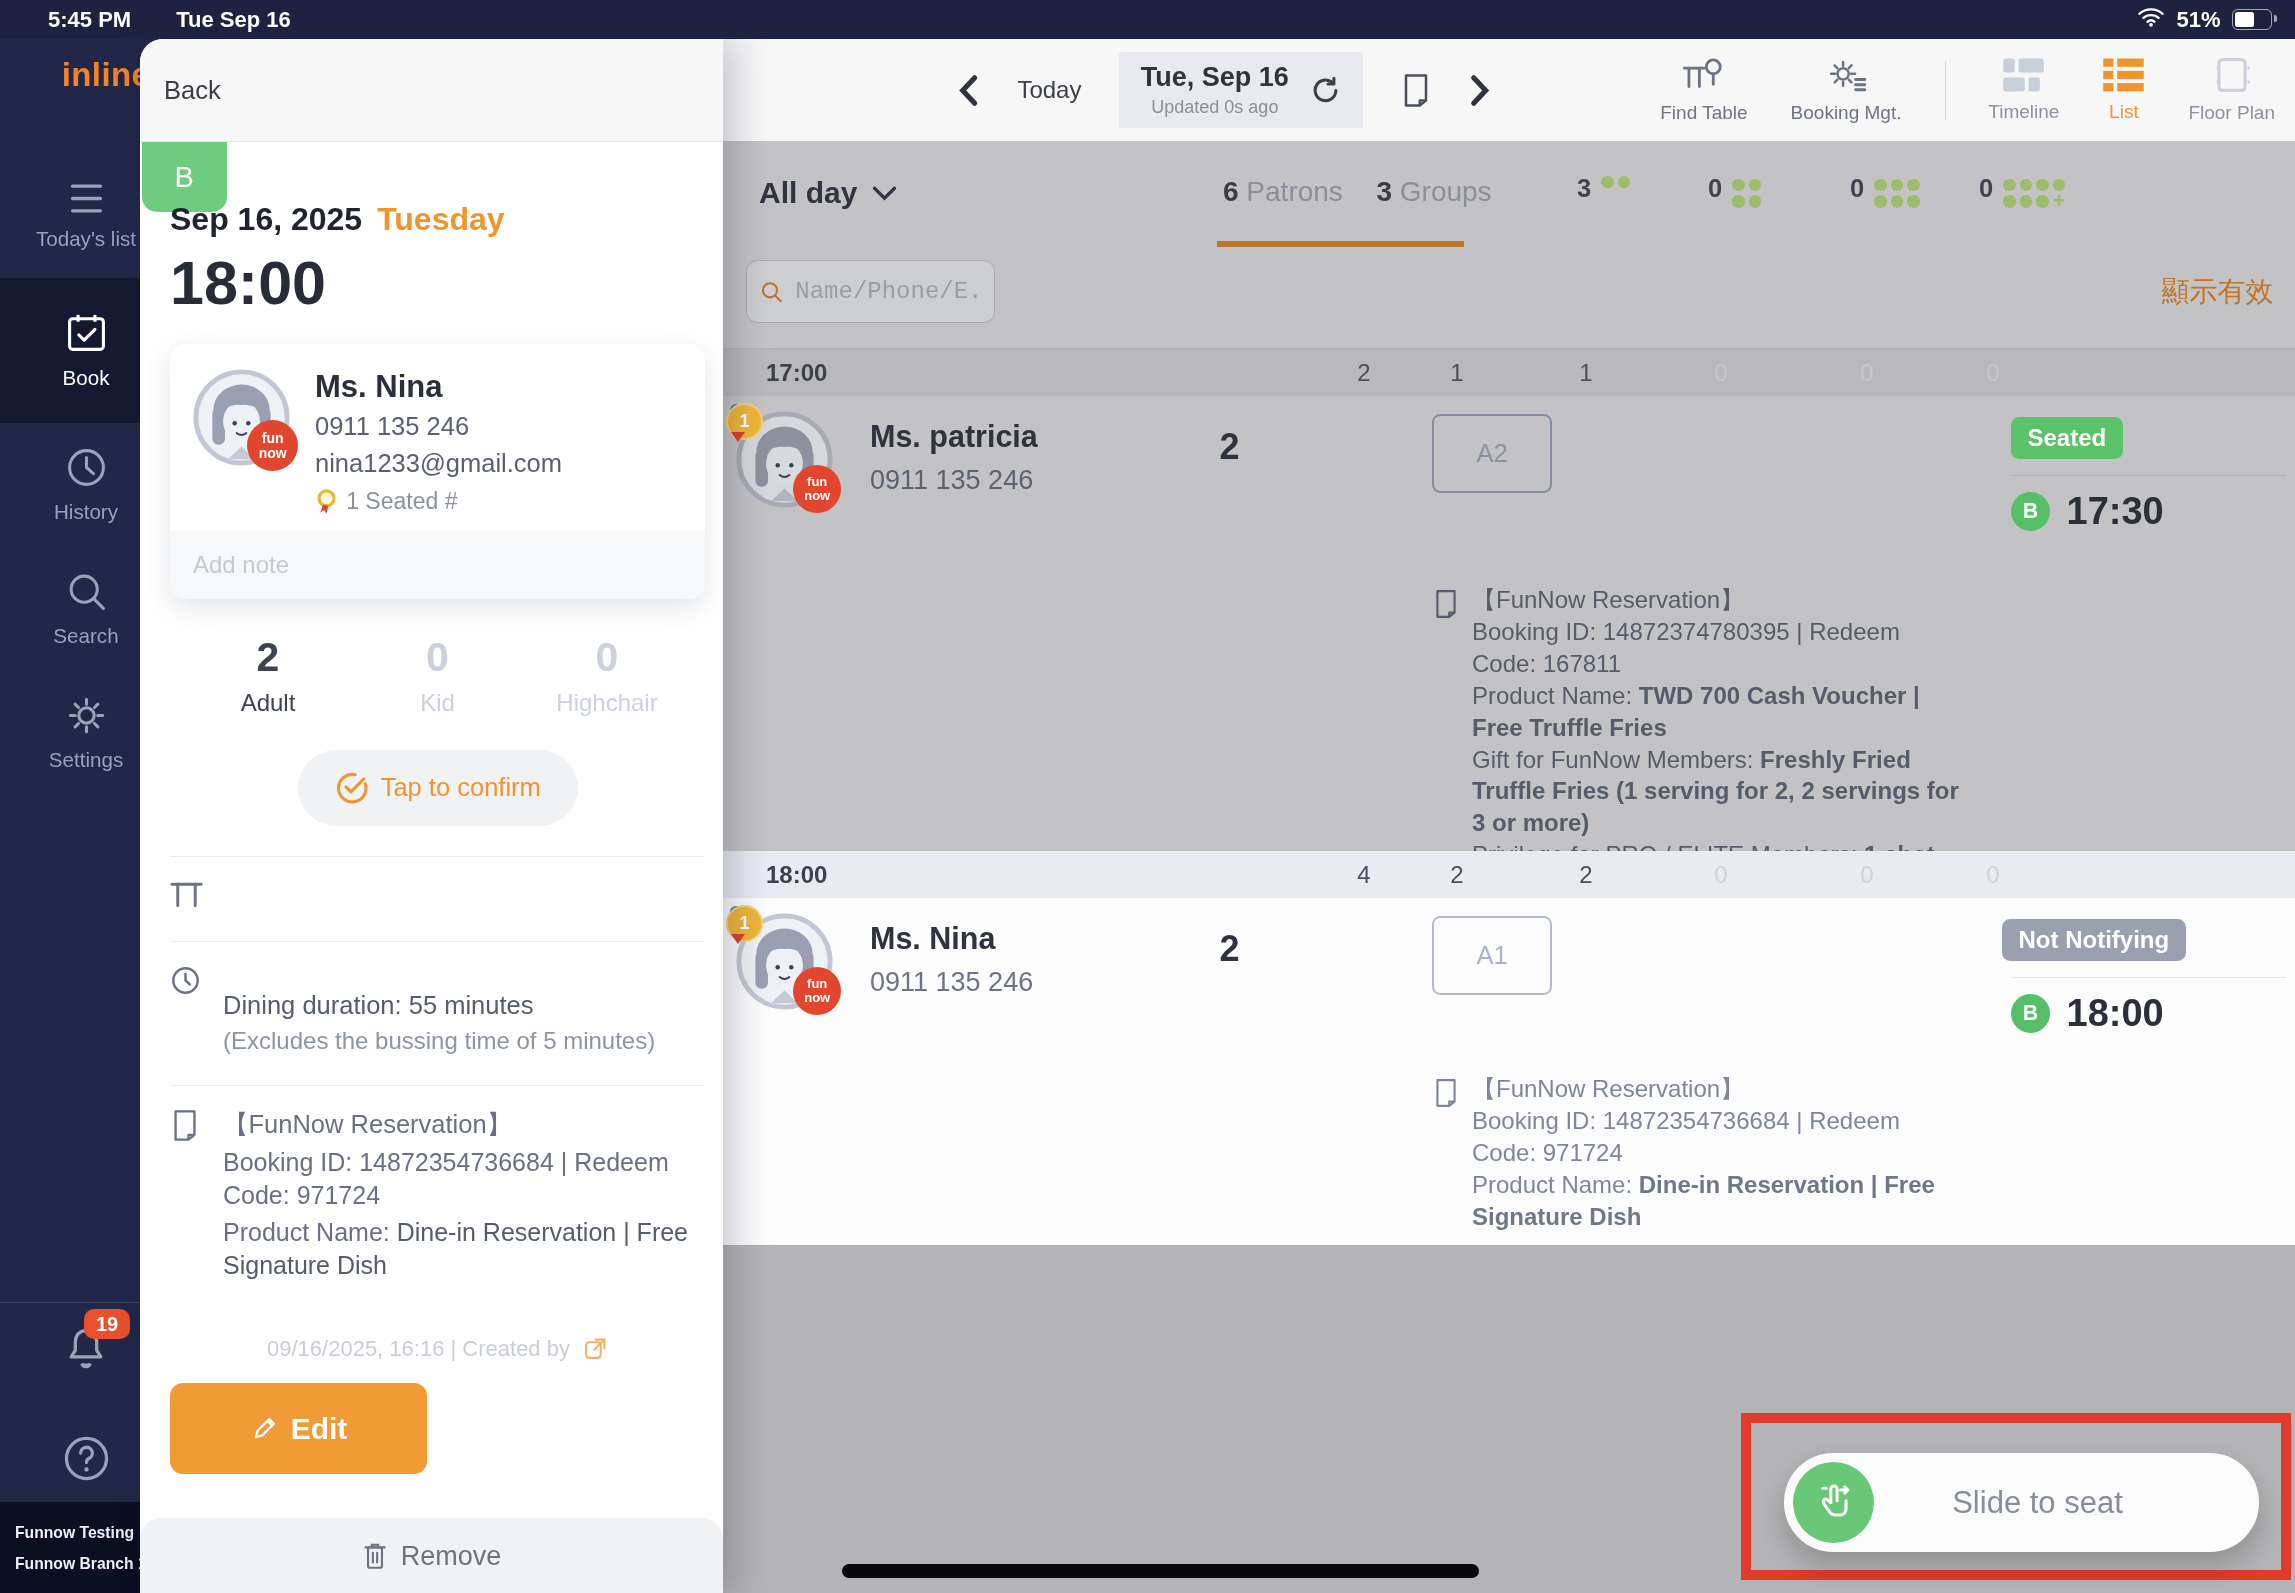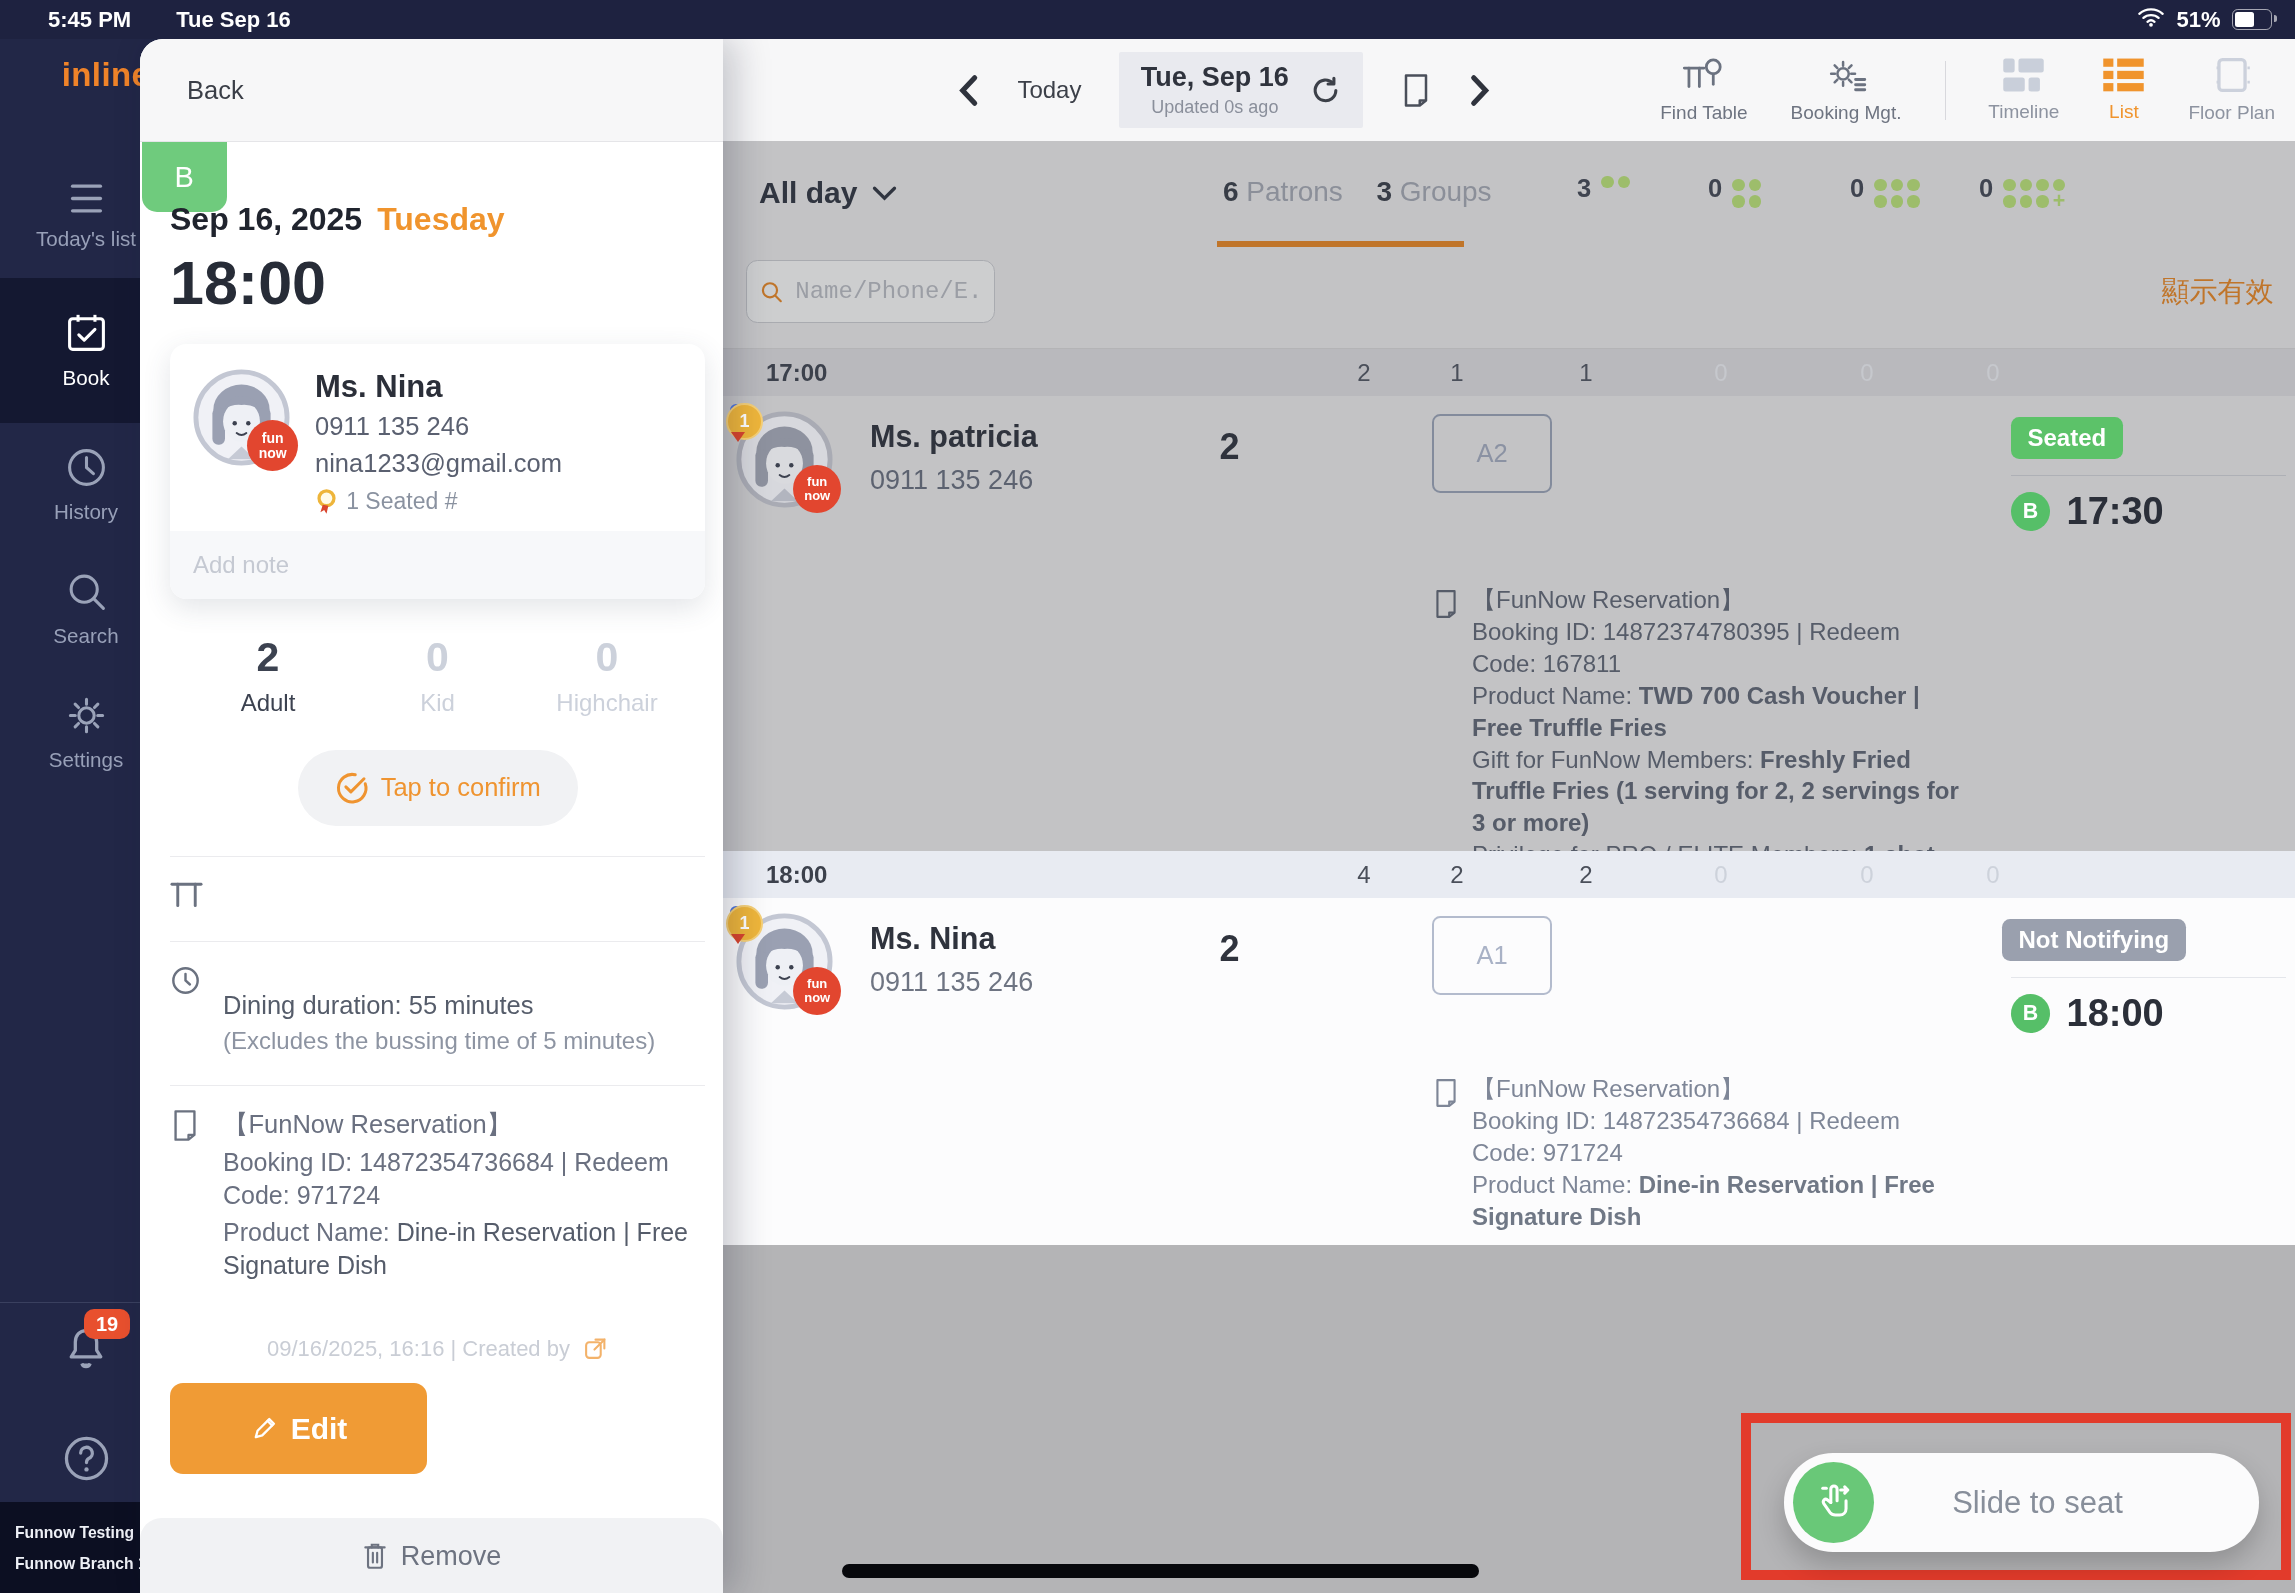--- a/index.html
+++ b/index.html
@@ -32,21 +32,21 @@
   .sb-help{position:absolute;left:0;right:0;top:1394px;display:flex;justify-content:center;}
   .sb-branch{position:absolute;left:0;right:0;bottom:0;height:92px;background:#0c0f22;color:#eef0f6;
     display:flex;flex-direction:column;justify-content:center;gap:13px;padding-left:15px;box-sizing:border-box;font-size:15.7px;font-weight:600;}
   .branch-chev{position:absolute;right:5px;top:31px;}
 
   
   .panel{position:absolute;left:140px;top:39px;width:583px;bottom:0;background:#fff;
     border-top-left-radius:23px;z-index:4;box-shadow:11.5px 0 36px rgba(20,25,45,.22);}
   .panel-header{height:102px;background:#f7f7f8;border-top-left-radius:23px;border-bottom:0.8px solid #e5e5e8;
     display:flex;align-items:center;}
-  .back{margin-left:47px;font-size:25.5px;color:#3a3e47;}
+  .back{margin-left:24px;font-size:25.5px;color:#3a3e47;}
   .b-tab{position:absolute;left:1.6px;top:103px;width:85px;height:70px;background:#6fcb7d;color:#fff;font-size:29px;
     display:flex;align-items:center;justify-content:center;border-radius:0 0 15px 15px;}
   .panel-body{position:absolute;top:103px;left:0;right:0;bottom:76px;padding:0 18px 0 30px;overflow:hidden;}
   .date-row{margin-top:59px;font-size:32px;font-weight:700;color:#20242e;}
   .weekday{color:#f0942d;margin-left:15px;}
   .big-time{font-size:61px;font-weight:700;color:#272c37;margin-top:10px;}
   .gcard{margin-top:26px;background:#fff;border-radius:16.5px;box-shadow:0 8.2px 28px rgba(60,70,90,.14);}
   .gcard-body{display:flex;padding:25px 23px 15px;}
   .avatar{position:relative;width:97px;height:97px;flex:none;}
   .av-fun{position:absolute;right:-8.2px;bottom:-5px;width:51px;height:51px;border-radius:50%;background:#e2462f;color:#fff;

